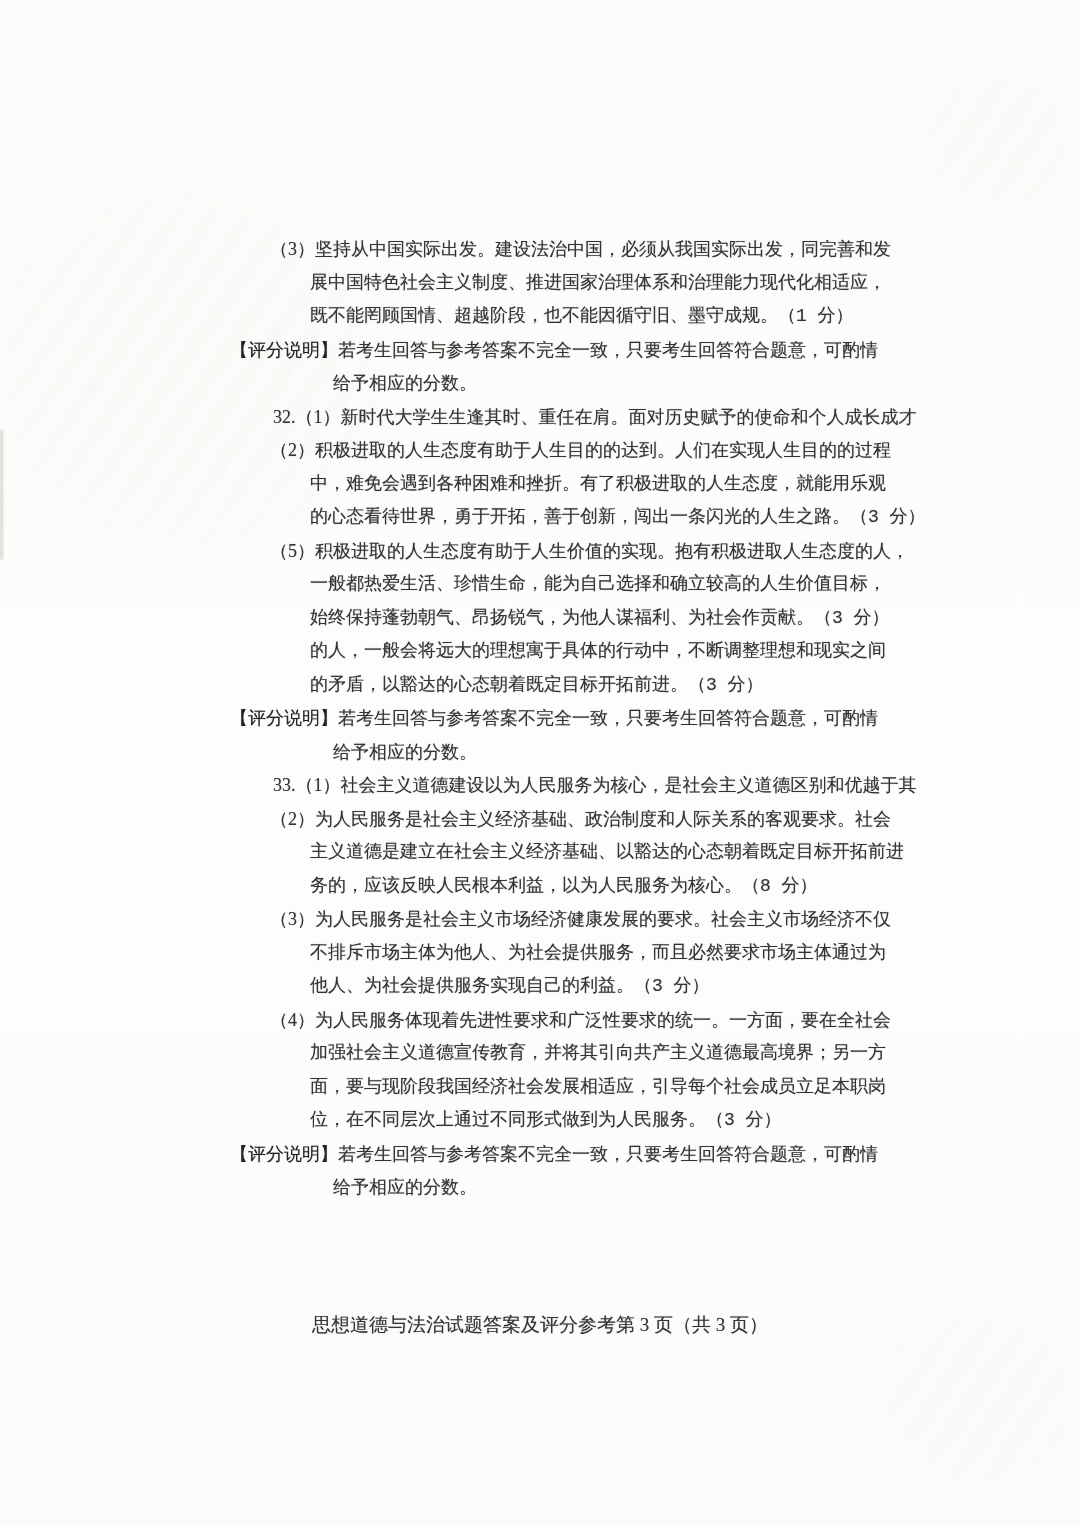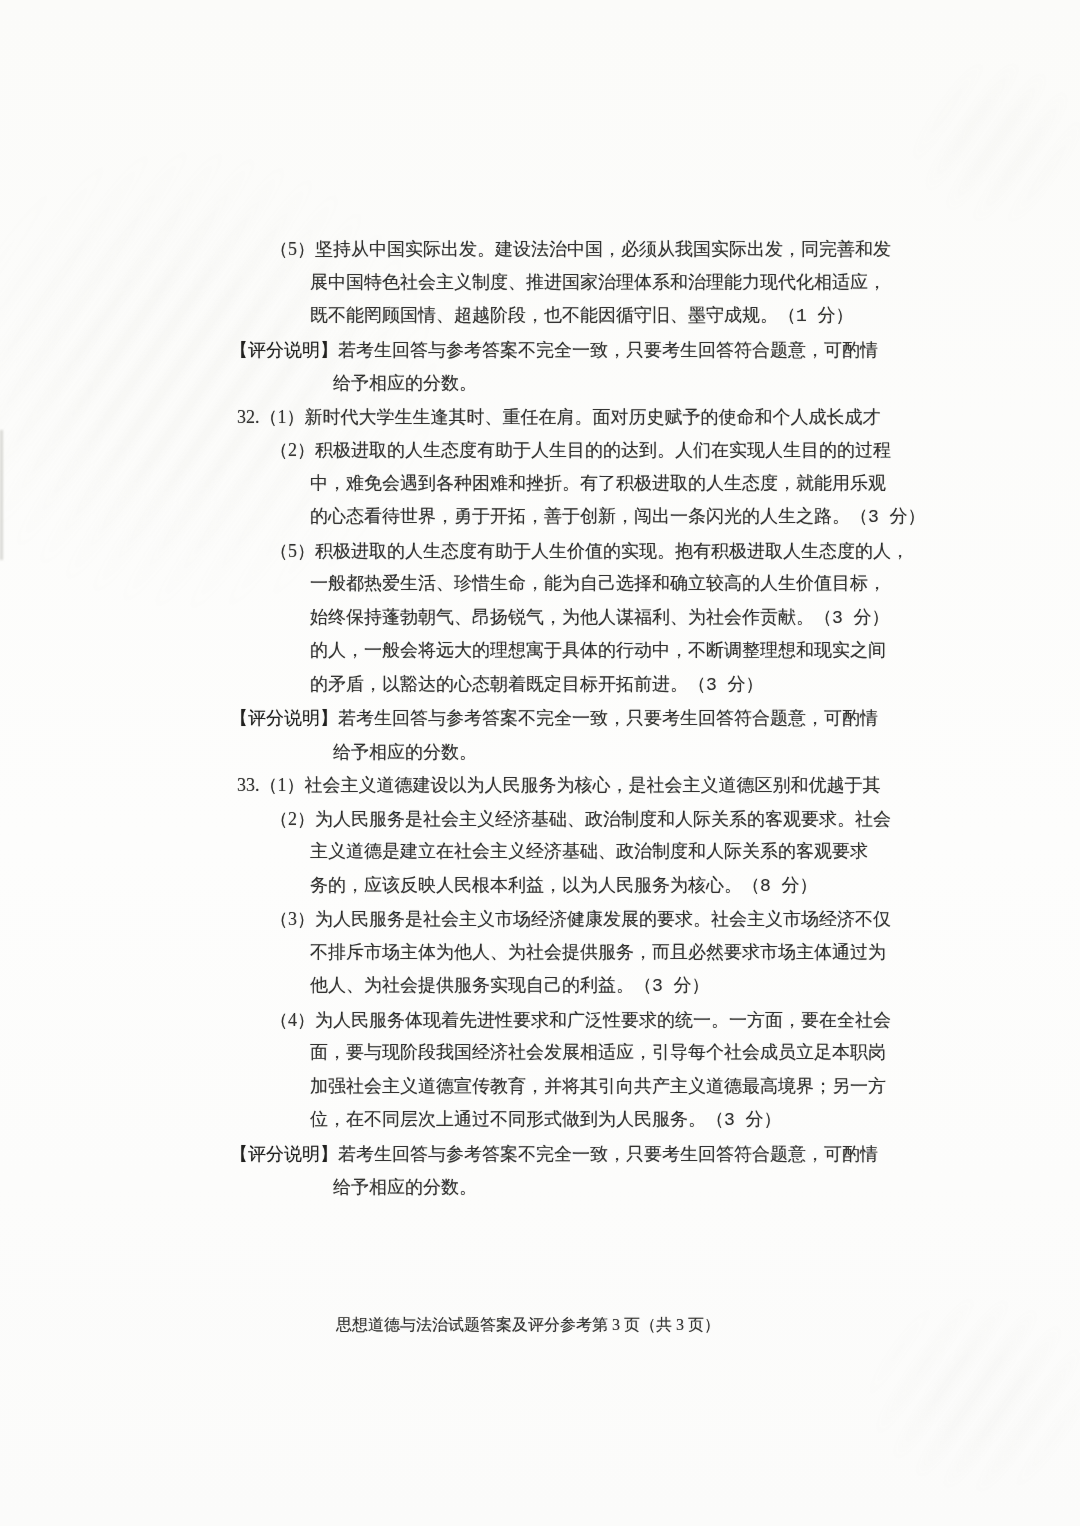--- a/index.html
+++ b/index.html
@@ -55,74 +55,74 @@
     width: 720px;
     font-size: 18px;
     color: #343432;
     text-shadow: 0 0 1px rgba(52, 52, 50, 0.45);
   }
   .line {
     height: 33.5px;
     line-height: 33.5px;
     white-space: nowrap;
   }
-  .ind-q  { padding-left: 7px;   }  
+  .ind-q  { padding-left: 7px; margin-left: 36px;   }  
   .ind-s  { padding-left: 40px;  }  
   .ind-c  { padding-left: 80px; font-family: Liberation Mono, monospace;  }  
   .ind-n  { padding-left: 0;     }  
   .ind-nc { padding-left: 103px; }  
   .note-label { font-weight: normal; color: #222220; }
   .footer {
     position: absolute;
-    left: 4px;
+    left: 16px;
     top: 1308px;
     width: 1048px;
     text-align: center;
-    font-size: 16px;
+    font-size: 19px;
     line-height: 33px;
     color: #343432;
     text-shadow: 0 0 1px rgba(52, 52, 50, 0.45);
     white-space: nowrap;
   }
 </style>
 </head>
 <body>
 
 <div class="page">
   <div class="wm wm-stripes wm-tl"></div>
   <div class="wm wm-stripes wm-tr"></div>
   <div class="wm wm-stripes wm-br"></div>
   <div class="edge-artifact"></div>
 
   <main class="content">
-      <div class="line ind-s">（5）坚持从中国实际出发。建设法治中国，必须从我国实际出发，同完善和发</div>
+      <div class="line ind-s">（3）坚持从中国实际出发。建设法治中国，必须从我国实际出发，同完善和发</div>
       <div class="line ind-c">展中国特色社会主义制度、推进国家治理体系和治理能力现代化相适应，</div>
       <div class="line ind-c">既不能罔顾国情、超越阶段，也不能因循守旧、墨守成规。（1 分）</div>
       <div class="line ind-n"><span class="note-label">【评分说明】</span>若考生回答与参考答案不完全一致，只要考生回答符合题意，可酌情</div>
       <div class="line ind-nc">给予相应的分数。</div>
       <div class="line ind-q">32.（1）新时代大学生生逢其时、重任在肩。面对历史赋予的使命和个人成长成才</div>
       <div class="line ind-s">（2）积极进取的人生态度有助于人生目的的达到。人们在实现人生目的的过程</div>
       <div class="line ind-c">中，难免会遇到各种困难和挫折。有了积极进取的人生态度，就能用乐观</div>
       <div class="line ind-c">的心态看待世界，勇于开拓，善于创新，闯出一条闪光的人生之路。（3 分）</div>
       <div class="line ind-s">（5）积极进取的人生态度有助于人生价值的实现。抱有积极进取人生态度的人，</div>
       <div class="line ind-c">一般都热爱生活、珍惜生命，能为自己选择和确立较高的人生价值目标，</div>
       <div class="line ind-c">始终保持蓬勃朝气、昂扬锐气，为他人谋福利、为社会作贡献。（3 分）</div>
       <div class="line ind-c">的人，一般会将远大的理想寓于具体的行动中，不断调整理想和现实之间</div>
       <div class="line ind-c">的矛盾，以豁达的心态朝着既定目标开拓前进。（3 分）</div>
       <div class="line ind-n"><span class="note-label">【评分说明】</span>若考生回答与参考答案不完全一致，只要考生回答符合题意，可酌情</div>
       <div class="line ind-nc">给予相应的分数。</div>
       <div class="line ind-q">33.（1）社会主义道德建设以为人民服务为核心，是社会主义道德区别和优越于其</div>
       <div class="line ind-s">（2）为人民服务是社会主义经济基础、政治制度和人际关系的客观要求。社会</div>
-      <div class="line ind-c">主义道德是建立在社会主义经济基础、政治制度和人际关系的客观要求</div>
+      <div class="line ind-c">主义道德是建立在社会主义经济基础、以豁达的心态朝着既定目标开拓前进</div>
       <div class="line ind-c">务的，应该反映人民根本利益，以为人民服务为核心。（8 分）</div>
       <div class="line ind-s">（3）为人民服务是社会主义市场经济健康发展的要求。社会主义市场经济不仅</div>
       <div class="line ind-c">不排斥市场主体为他人、为社会提供服务，而且必然要求市场主体通过为</div>
       <div class="line ind-c">他人、为社会提供服务实现自己的利益。（3 分）</div>
       <div class="line ind-s">（4）为人民服务体现着先进性要求和广泛性要求的统一。一方面，要在全社会</div>
+      <div class="line ind-c">加强社会主义道德宣传教育，并将其引向共产主义道德最高境界；另一方</div>
       <div class="line ind-c">面，要与现阶段我国经济社会发展相适应，引导每个社会成员立足本职岗</div>
-      <div class="line ind-c">加强社会主义道德宣传教育，并将其引向共产主义道德最高境界；另一方</div>
       <div class="line ind-c">位，在不同层次上通过不同形式做到为人民服务。（3 分）</div>
       <div class="line ind-n"><span class="note-label">【评分说明】</span>若考生回答与参考答案不完全一致，只要考生回答符合题意，可酌情</div>
       <div class="line ind-nc">给予相应的分数。</div>
     </main>
 
   <div class="footer">思想道德与法治试题答案及评分参考第 3 页（共 3 页）</div>
 </div>
 
 </body></html>

